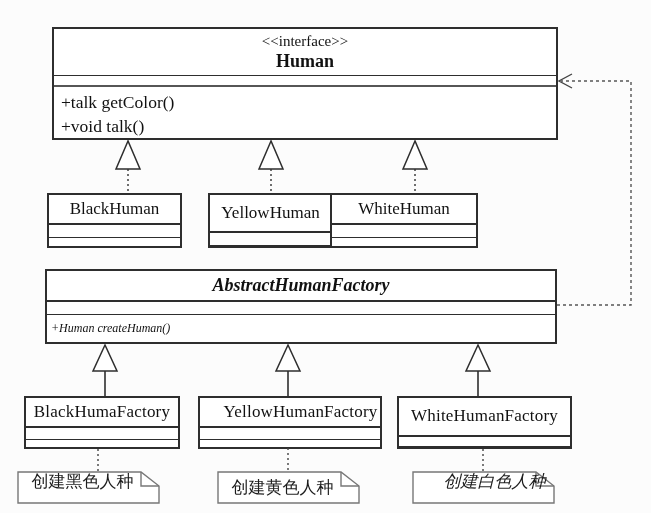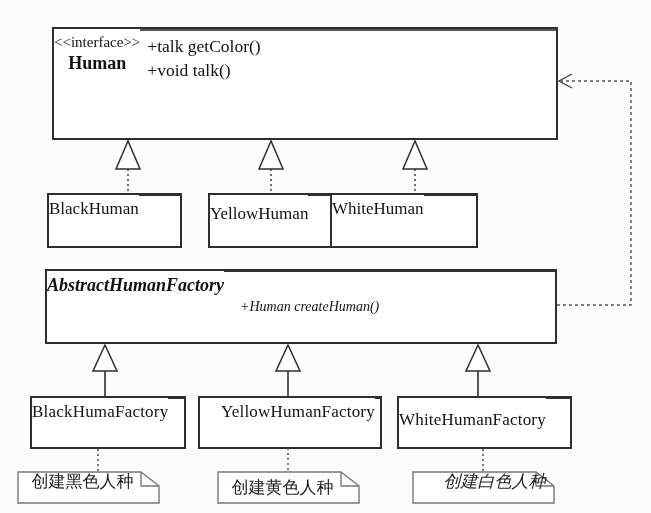--- a/index.html
+++ b/index.html
@@ -22,21 +22,21 @@
     width: 651px; height: 513px;
     pointer-events: none;
     z-index: 5;
   }
   .ubox {
     position: absolute;
     background: #ffffff;
     border: 2px solid #2e2e2e;
     box-sizing: border-box;
     display: flex;
-    flex-direction: row;
+    flex-direction: column;
     z-index: 2;
   }
   .comp-title {
     display: flex;
     flex-direction: column;
     align-items: center;
     justify-content: center;
     line-height: 1.25;
   }
   .comp-name {
@@ -53,22 +53,22 @@
     padding: 3px 4px 0 7px;
     font-size: 17.5px;
     line-height: 24px;
     white-space: nowrap;
   }
   .comp-attr-af { border-top: 2px solid #2e2e2e; }
   .comp-ops-af {
     border-top: 1px solid #2e2e2e;
     display: flex;
     align-items: center;
-    padding-left: 16px;
-    font-size: 14px;
+    padding-left: 4px;
+    font-size: 12px;
     font-style: italic;
     white-space: nowrap;
   }
   .sep-thick { border-top: 2px solid #2e2e2e; }
   .sep-thin  { border-top: 1px solid #2e2e2e; }
   .stereotype { font-size: 15px; }
   .iface-name { font-size: 18px; font-weight: bold; }
   .af-title { font-size: 18px; font-weight: bold; font-style: italic; }
   .note-label {
     position: absolute;
@@ -169,21 +169,21 @@
   </div>
 
   <div class="ubox" style="left:45px; top:269px; width:512px; height:75px;">
     <div class="comp-title af-title" style="height:29px;">AbstractHumanFactory</div>
     <div class="comp-attr-af" style="height:12px;"></div>
     <div class="comp-ops-af" style="flex:1;">
       <div>+Human createHuman()</div>
     </div>
   </div>
 
-  <div class="ubox" style="left:30px; top:396px; width:156px; height:53px;">
+  <div class="ubox" style="left:24px; top:396px; width:156px; height:53px;">
     <div class="comp-name factory-name" style="height:28px;">BlackHumaFactory</div>
     <div class="sep-thick" style="height:11px;"></div>
     <div class="sep-thin" style="flex:1;"></div>
   </div>
   <div class="ubox" style="left:198px; top:396px; width:184px; height:53px;">
     <div class="comp-name factory-name" style="height:28px;margin-left:21px;">YellowHumanFactory</div>
     <div class="sep-thick" style="height:11px;"></div>
     <div class="sep-thin" style="flex:1;"></div>
   </div>
   <div class="ubox" style="left:397px; top:396px; width:175px; height:53px;">

